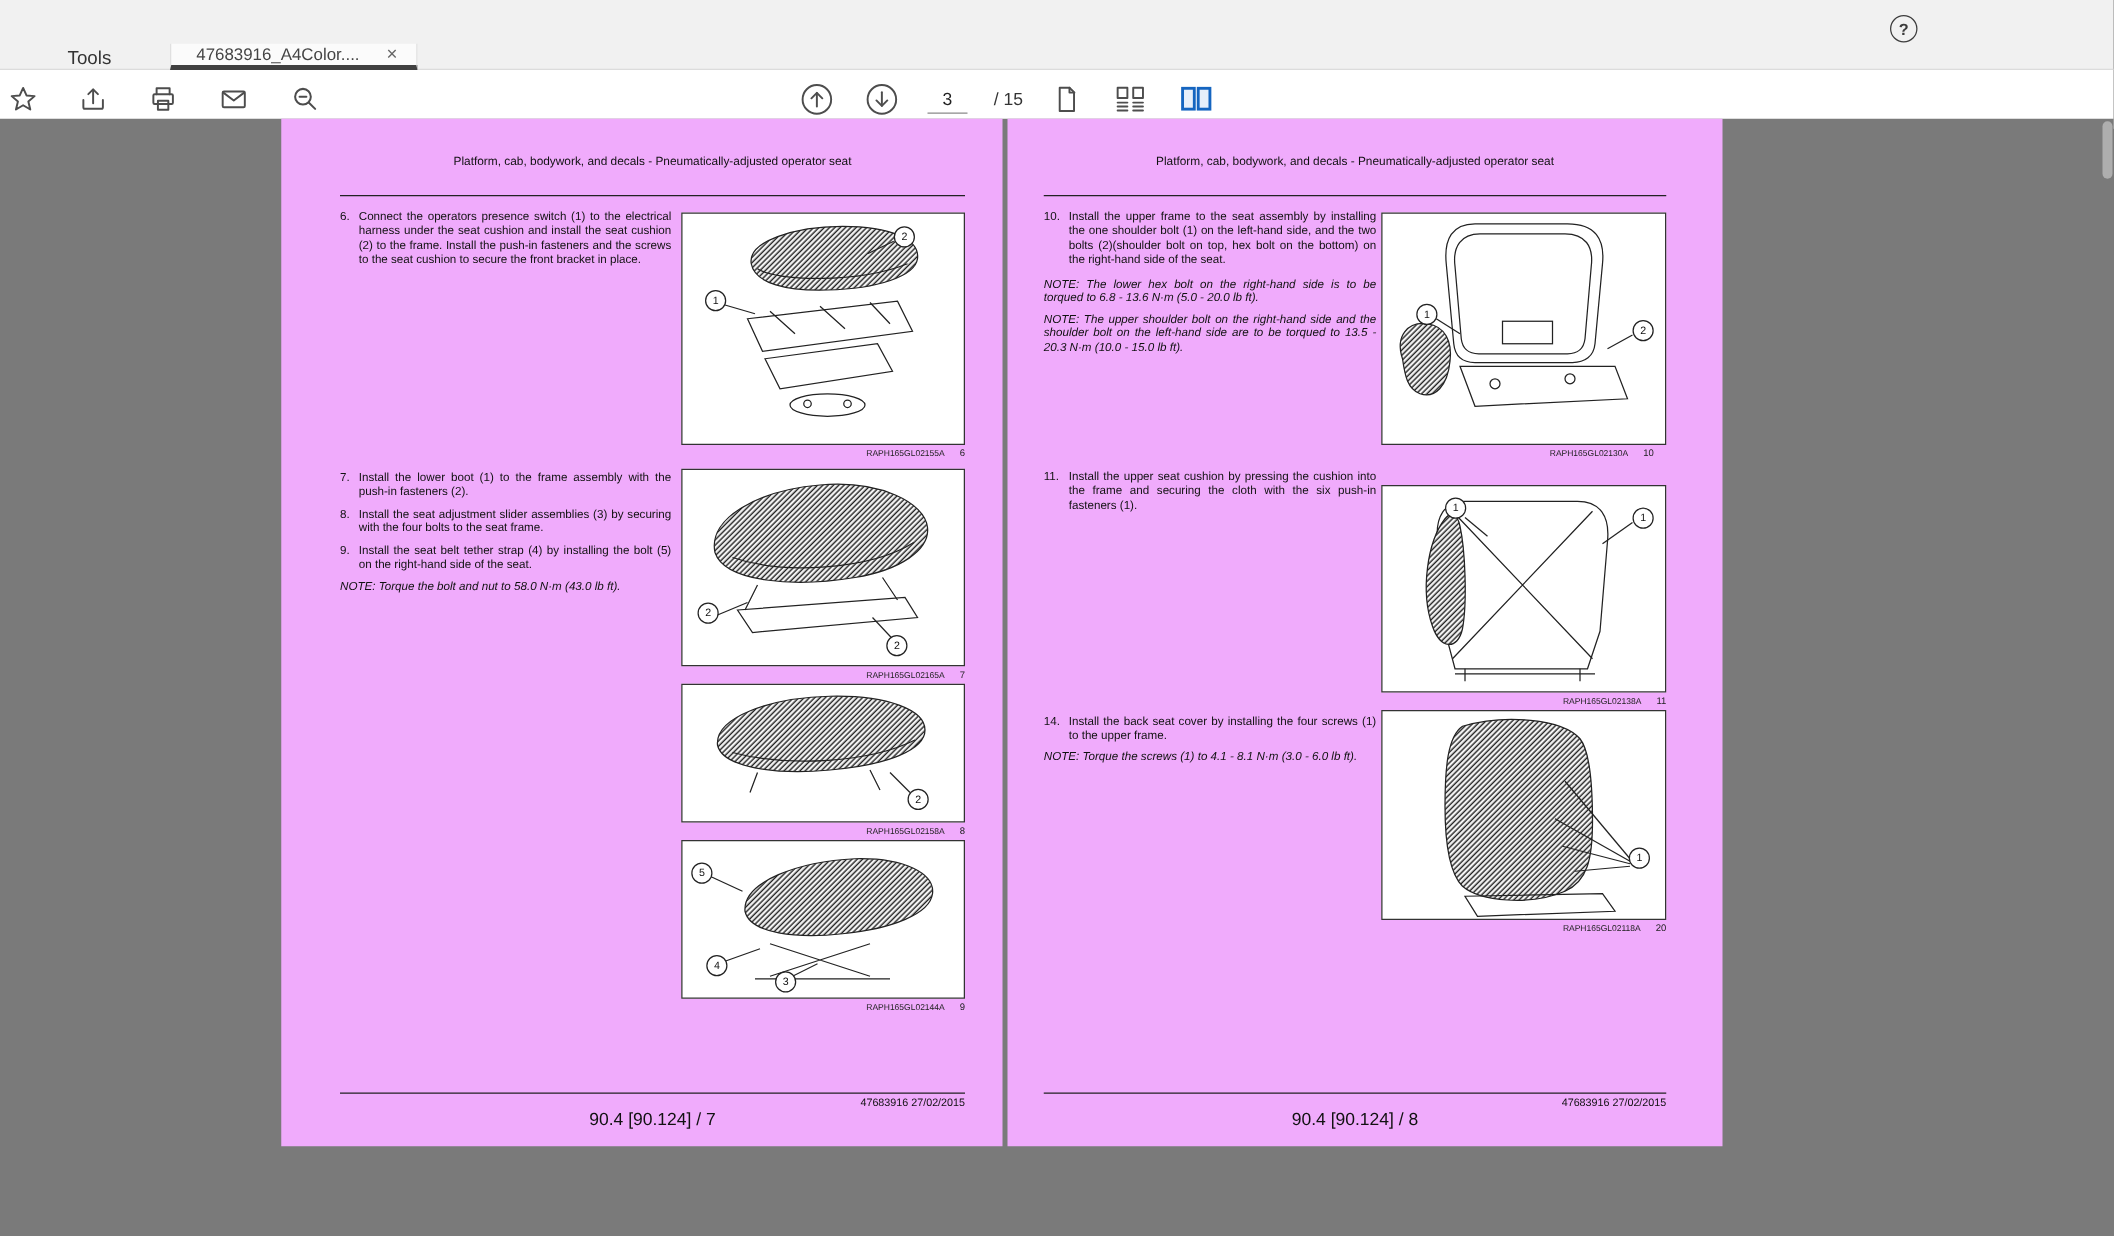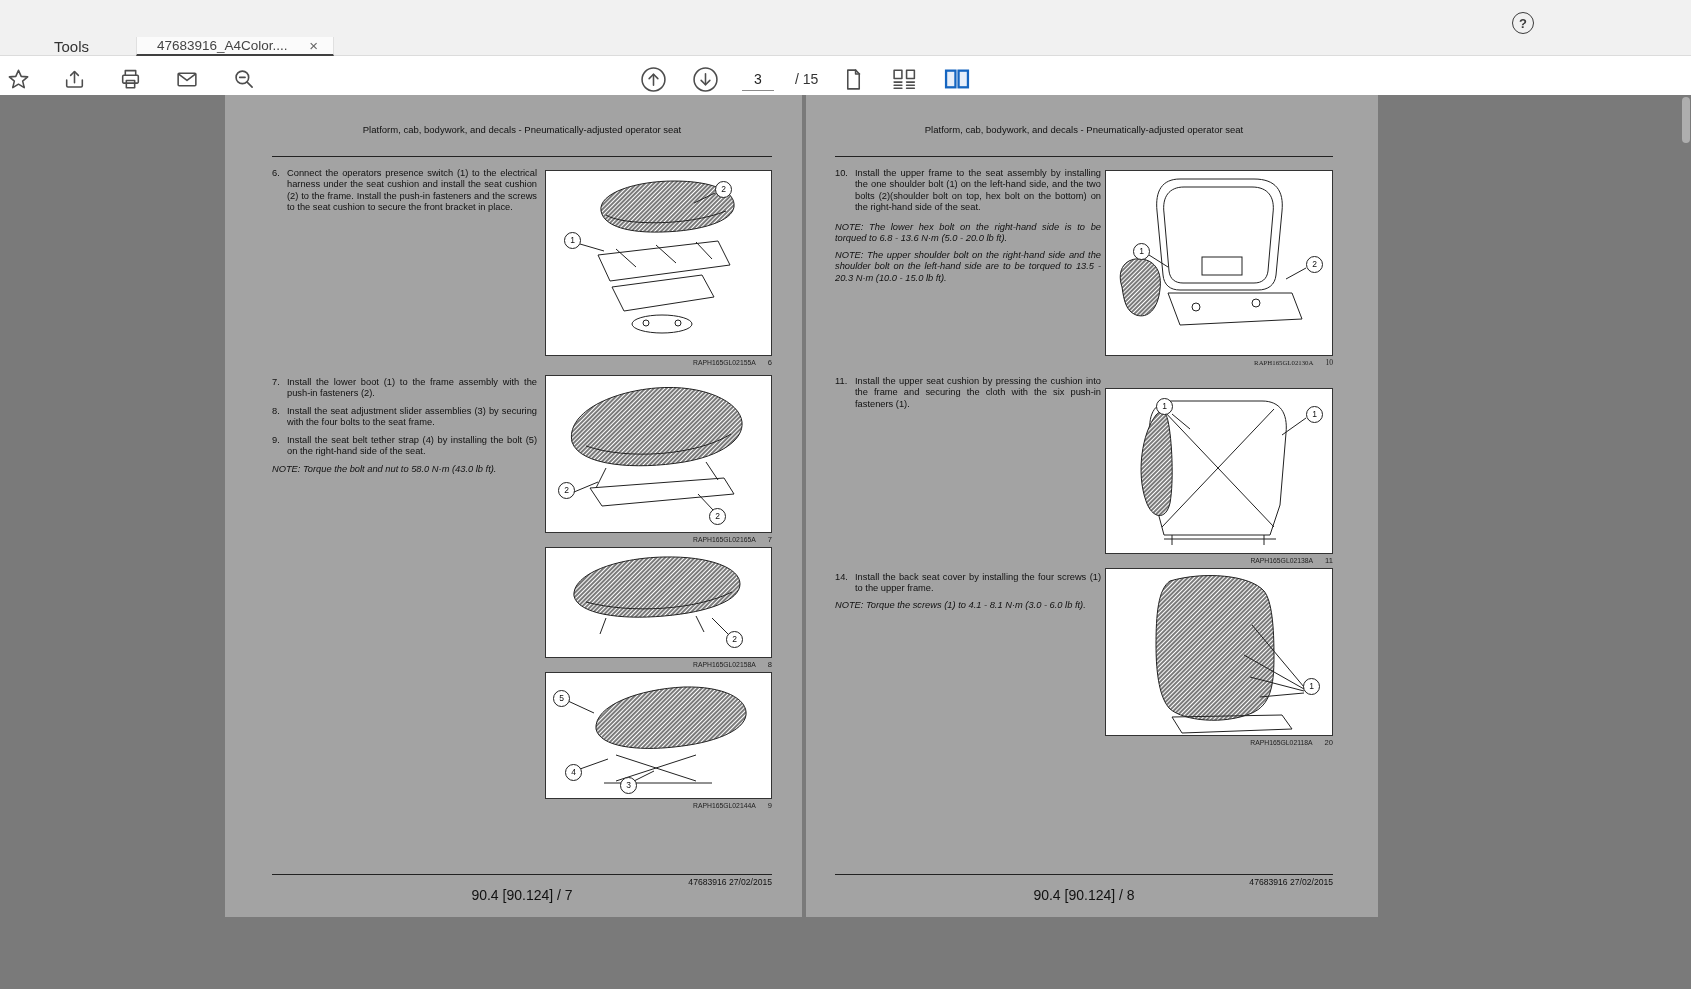--- a/index.html
+++ b/index.html
@@ -6,40 +6,40 @@
   html,body { width:1691px; height:989px; overflow:hidden; background:#7a7a7a;
               font-family:"Liberation Sans", sans-serif; }
   .app { position:relative; width:1691px; height:989px; }
 
   
   .tabbar { position:relative; height:56px; background:#f1f1f1; display:flex; align-items:flex-end;
             border-bottom:1px solid #dcdcdc;padding-left:28px; }
   .tools-btn { width:108px; padding-left:26px; display:flex; align-items:center;
                font-size:15px; color:#333; cursor:pointer; }
   .doc-tab { width:198px; background:#fbfbfb; border-left:1px solid #e0e0e0; border-right:1px solid #e0e0e0;
-             margin-bottom:-1px; border-bottom:2px solid #404040; display:flex; align-items:center;
+             margin-bottom:-1px; border-bottom:4px solid #404040; display:flex; align-items:center;
              padding:0 12px 0 20px; cursor:pointer; }
   .tab-title { font-size:13.5px; color:#444; white-space:nowrap; overflow:hidden; flex:1; }
   .tab-close { font-size:15px; color:#666; margin-left:8px; padding:0 3px; cursor:pointer; }
   .help-btn { position:absolute; left:1512px; top:12px; width:22px; height:22px; border:1.6px solid #3c3c3c;
               border-radius:50%; display:flex; align-items:center; justify-content:center;
               font-size:13px; font-weight:bold; color:#3c3c3c; cursor:pointer; }
 
   
   .toolbar { position:relative; height:47px; background:#ffffff; border-bottom:1px solid #c9c9c9; }
   .tb-left { position:absolute; left:4px; top:0; height:46px; display:flex; align-items:center; gap:27px; }
   .tb-center { position:absolute; left:638px; top:0; height:46px; display:flex; align-items:center; gap:21px; }
   .tbtn { background:none; border:none; padding:2px; cursor:pointer; display:flex; align-items:center; }
   .page-input { width:32px; height:24px; border:none; border-bottom:1.5px solid #8a8a8a; background:transparent;
                 text-align:center; font-size:14px; color:#222; font-family:"Liberation Sans",sans-serif; }
   .page-total { font-size:14px; color:#333; }
 
   
   .viewport { position:absolute; top:95px; left:0; width:1691px; height:894px; background:#7a7a7a; }
-  .page { position:absolute; top:0; height:822px; background:#a3a3a3; color:#111; }
+  .page { position:absolute; top:0; height:822px; background:#f0abfc; color:#111; }
 
   .phead { position:absolute; top:29px; text-align:center; font-size:9.5px; color:#111; }
   .hrule { position:absolute; border-top:1px solid #222; }
   .step { position:absolute; display:flex; font-size:9.3px; line-height:11.4px; }
   .snum { flex:0 0 15px; }
   .snum.wide { flex:0 0 20px; }
   .stxt { flex:1; text-align:justify; }
   .note { position:absolute; font-size:9.3px; line-height:11.4px; font-style:italic; text-align:justify; }
 
   .figure { position:absolute; border:1px solid #333; background:#fff; }
@@ -316,21 +316,21 @@
             <path d="M62,122 L186,122 L196,148 L74,154 Z"></path>
             <circle cx="90" cy="136" r="4"></circle>
               <circle cx="150" cy="132" r="4"></circle>
             <line x1="43" y1="84" x2="62" y2="96"></line>
             <line x1="200" y1="97" x2="180" y2="108"></line>
           </g>
         </svg>
         <div class="callout" style="left:27px; top:72px;">1</div>
         <div class="callout" style="left:200px; top:85px;">2</div>
       </div>
-      <div class="figcap" style="left:299px; top:263px; width:228px;font-family:Liberation Serif, serif;">
+      <div class="figcap" style="left:289px; top:263px; width:228px;">
         <span>RAPH165GL02130A</span>
         <span class="fignum">10</span>
       </div>
 
       <div class="figure" style="left:299px; top:293px; width:228px; height:166px;">
         <svg viewBox="0 0 226 164">
           <defs>
               <pattern id="h11" width="3" height="3" patternUnits="userSpaceOnUse" patternTransform="rotate(45)">
                 <rect width="3" height="3" fill="#fff"></rect>
                 <line x1="1" y1="0" x2="1" y2="3" stroke="#222" stroke-width="1.2"></line>

